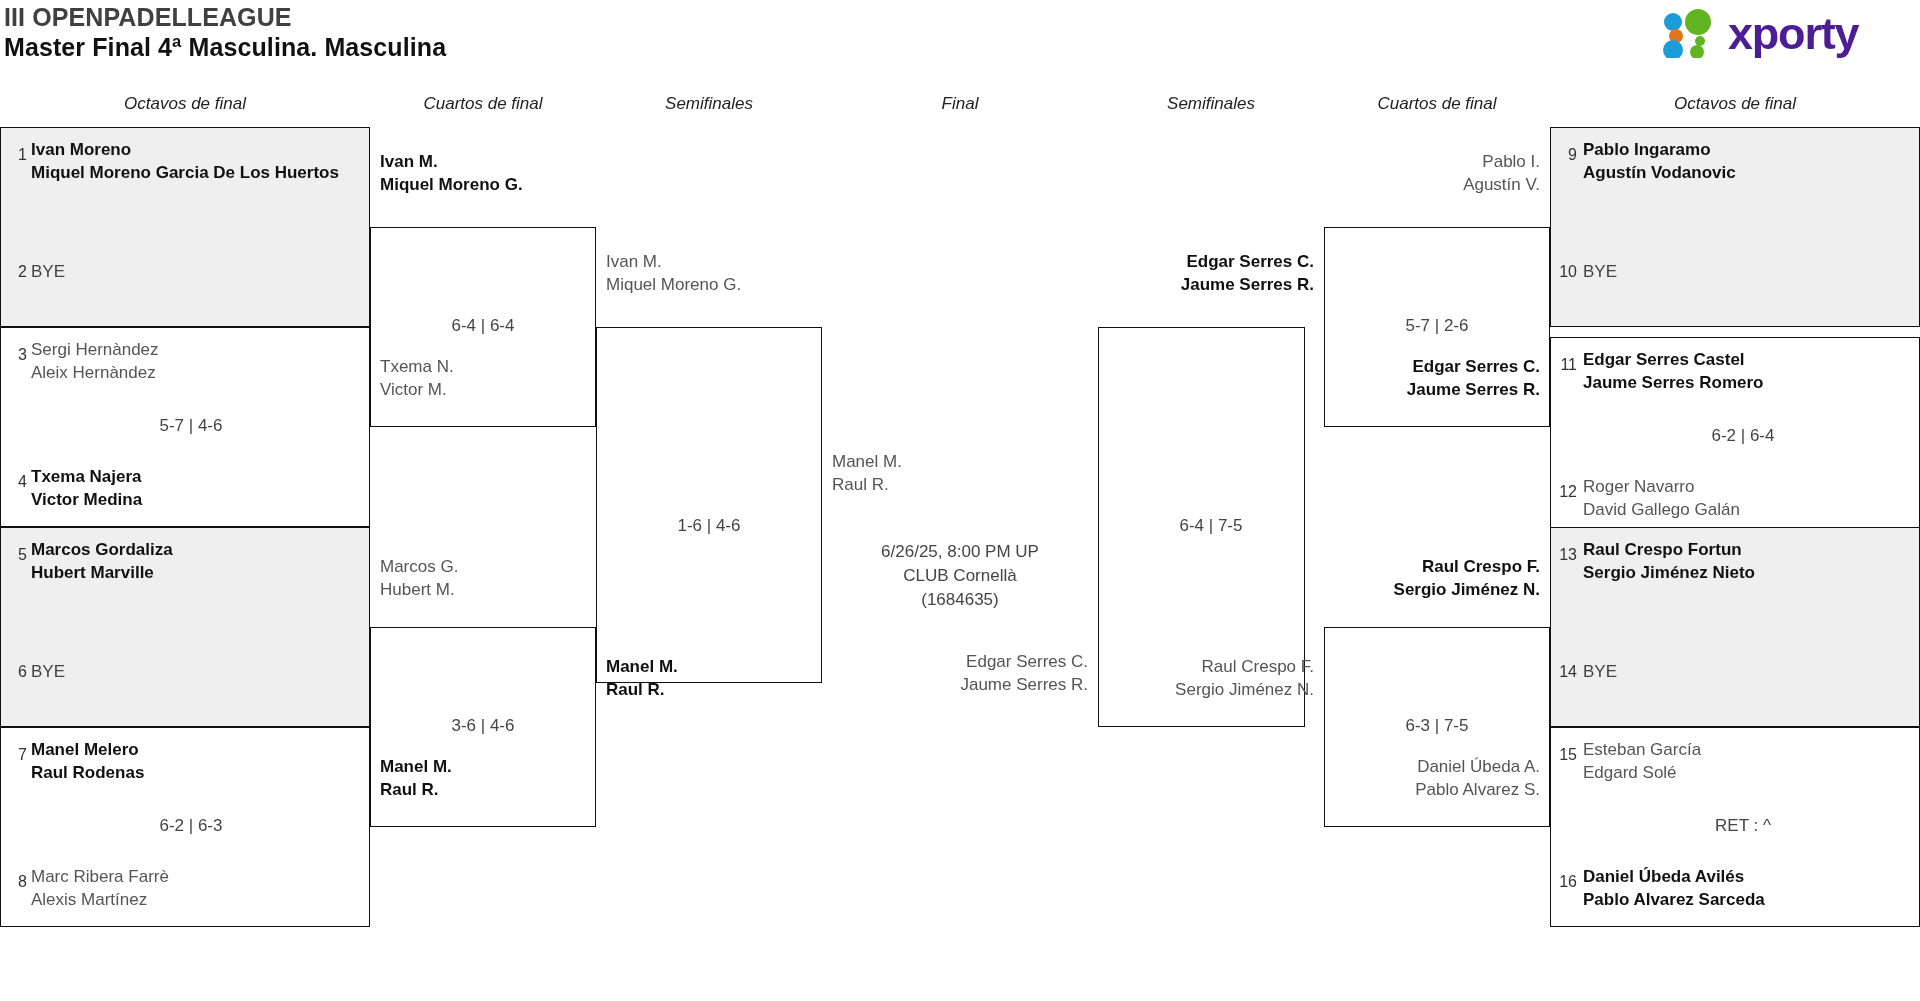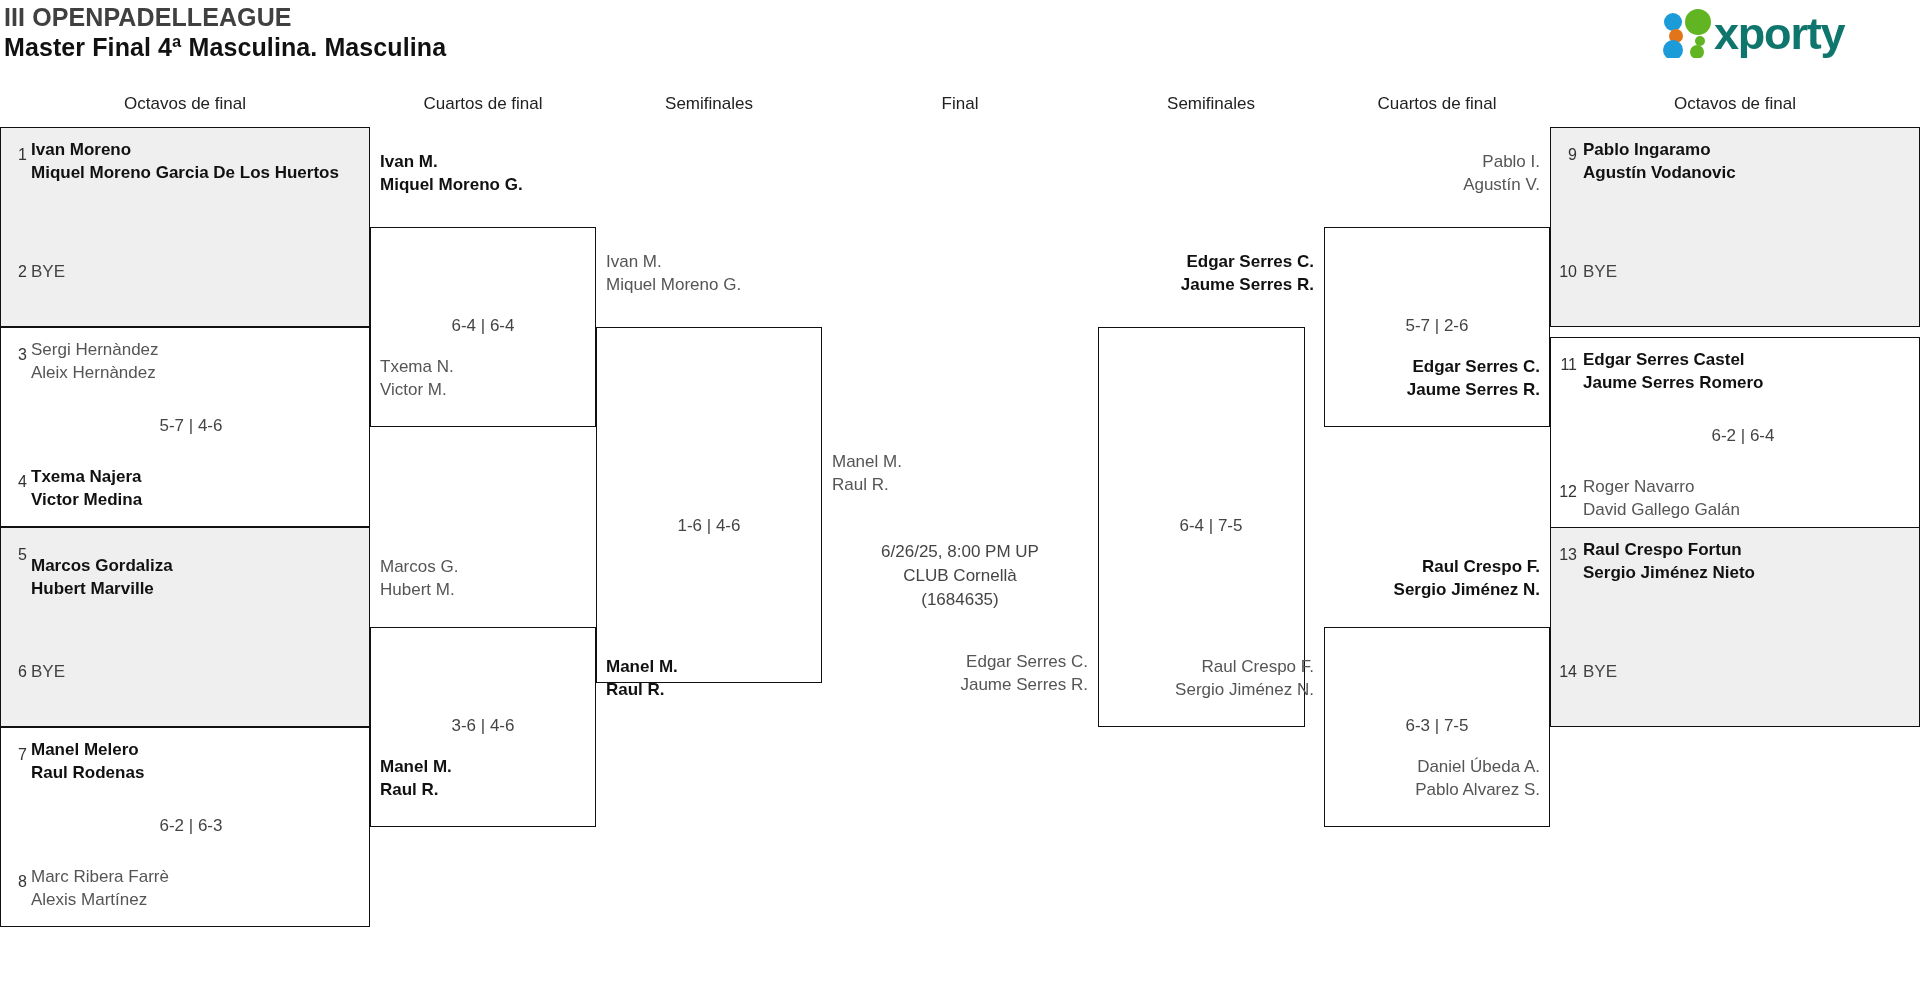--- a/index.html
+++ b/index.html
@@ -10,27 +10,27 @@
     overflow: hidden;
   }
   #root { position: relative; width: 1920px; height: 1001px; }
 
   
   .title-block { position: absolute; left: 4px; top: 2px; }
   .title-line1 { font-size: 25px; font-weight: 700; color: #404040; letter-spacing: .1px; line-height: 30px; }
   .title-line2 { font-size: 25px; font-weight: 700; color: #111; letter-spacing: .1px; line-height: 30px; }
 
   .logo { position: absolute; right: 10px; top: 8px; width: 250px; height: 52px; }
-  .logo-word { position: absolute; left: 54px; top: 2px; font-size: 45px; font-weight: 700;
-               color: #0f766e; letter-spacing: -1.2px; line-height: 48px; }
+  .logo-word { position: absolute; left: 68px; top: 2px; font-size: 45px; font-weight: 700;
+               color: #4c1d95; letter-spacing: -1.2px; line-height: 48px; }
 
   
   .round-hdr {
     position: absolute; top: 94px; font-size: 17px; color: #222;
-    text-align: center; white-space: nowrap;
+    text-align: center; white-space: nowrap; font-style: italic;
   }
 
   
   .cell { position: absolute; border: 1px solid #111; background: #fff; }
   .cell.shaded { background: #EFEFEF; }
 
   .seed {
     position: absolute; font-size: 16px; color: #333; width: 26px;
     text-align: right;
   }
@@ -100,21 +100,21 @@
     <div class="score" style="left:30px; top:88px; width:320px;">5-7 | 4-6</div>
     <div class="seed" style="left:0px;  top:145px;">4</div>
     <div class="names win" style="left:30px; top:137px;">
       <div>Txema Najera</div>
       <div>Victor Medina</div>
     </div>
   </div>
 
   <div class="cell shaded" style="left:0px; top:527px; width:370px; height:200px;">
     <div class="seed" style="left:0px;  top:18px;">5</div>
-    <div class="names win" style="left:30px; top:26px;">
+    <div class="names win" style="left:30px; top:10px;">
       <div>Marcos Gordaliza</div>
       <div>Hubert Marville</div>
     </div>
     <div class="score" style="left:30px; top:88px; width:320px;"></div>
     <div class="seed" style="left:0px;  top:135px;">6</div>
     <div class="names bye" style="left:30px; top:132px;">
       <div>BYE</div>
       <div></div>
     </div>
   </div>
@@ -254,14 +254,27 @@
       <div>Sergio Jiménez Nieto</div>
     </div>
     <div class="score" style="left:32px; top:88px; width:320px;"></div>
     <div class="seed" style="left:0px;  top:135px;">14</div>
     <div class="names bye" style="left:32px; top:132px;">
       <div>BYE</div>
       <div></div>
     </div>
   </div>
 
+  <div class="cell" style="left:1550px; top:727px; width:370px; height:200px;">
+    <div class="seed" style="left:0px;  top:18px;">15</div>
+    <div class="names" style="left:32px; top:10px;">
+      <div>Esteban García</div>
+      <div>Edgard Solé</div>
+    </div>
+    <div class="score" style="left:32px; top:88px; width:320px;">RET : ^</div>
+    <div class="seed" style="left:0px;  top:145px;">16</div>
+    <div class="names win" style="left:32px; top:137px;">
+      <div>Daniel Úbeda Avilés</div>
+      <div>Pablo Alvarez Sarceda</div>
+    </div>
+  </div>
 
 </div>
 
 </body></html>

